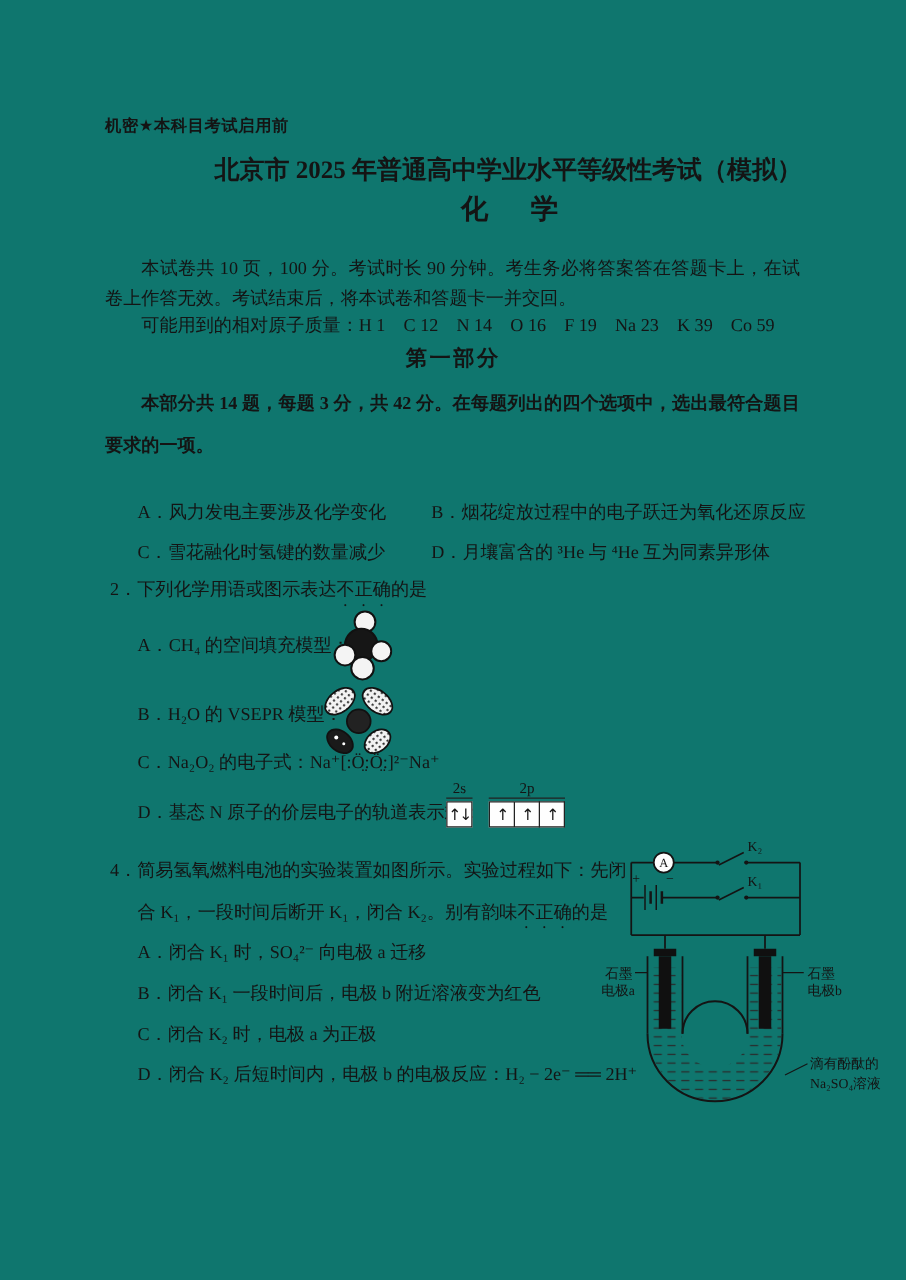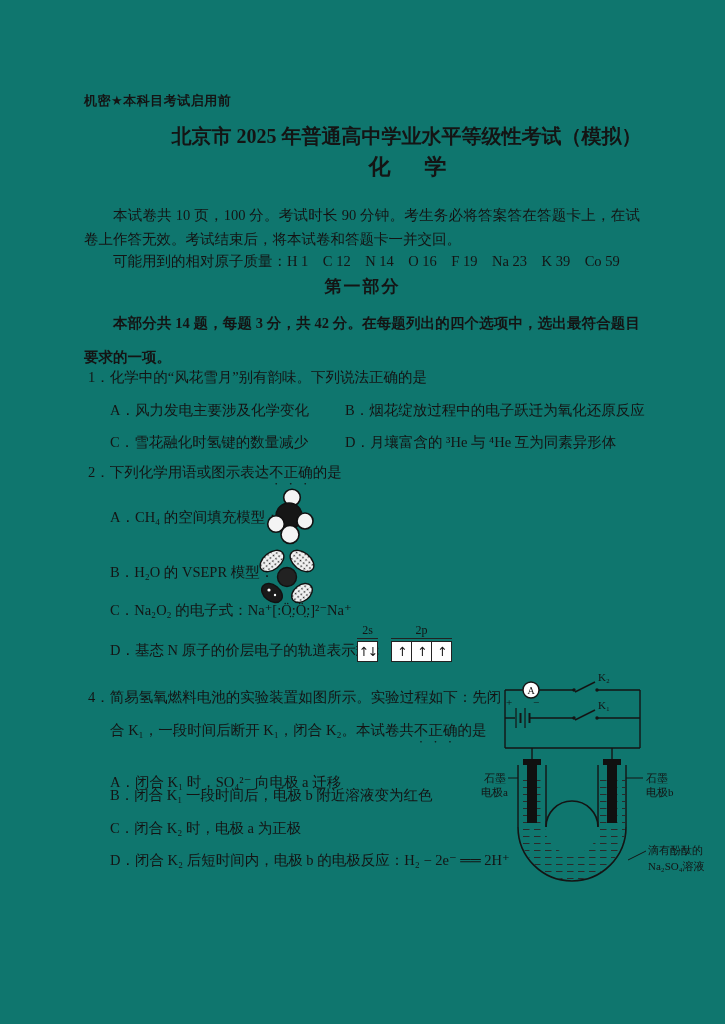--- a/index.html
+++ b/index.html
@@ -57,21 +57,20 @@
   <div class="line classification" style="left:84px;top:93px;">机密★本科目考试启用前</div>
   <div class="line title center" style="top:124px;padding-left:44px;">北京市 2025 年普通高中学业水平等级性考试（模拟）</div>
   <div class="line subject center" style="top:153px;padding-left:48px;">化　学</div>
 
   <div class="para" style="top:203px;">本试卷共 10 页，100 分。考试时长 90 分钟。考生务必将答案答在答题卡上，在试卷上作答无效。考试结束后，将本试卷和答题卡一并交回。</div>
   <div class="para" style="top:249px;">可能用到的相对原子质量：H 1　C 12　N 14　O 16　F 19　Na 23　K 39　Co 59</div>
 
   <div class="line section-title center" style="top:276px;">第一部分</div>
   <div class="para b" style="top:306px;line-height:34px;">本部分共 14 题，每题 3 分，共 42 分。在每题列出的四个选项中，选出最符合题目要求的一项。</div>
 
-  <div class="line" style="left:88px;top:368px;">1．化学中的“风花雪月”别有韵味。下列说法正确的是</div>
   <div class="line" style="left:110px;top:401px;">A．风力发电主要涉及化学变化</div>
   <div class="line" style="left:345px;top:401px;">B．烟花绽放过程中的电子跃迁为氧化还原反应</div>
   <div class="line" style="left:110px;top:433px;">C．雪花融化时氢键的数量减少</div>
   <div class="line" style="left:345px;top:433px;">D．月壤富含的 ³He 与 ⁴He 互为同素异形体</div>
 
   <div class="line" style="left:88px;top:463px;"><span>2．下列化学用语或图示表达</span><span class="emph">不正确</span><span>的是</span></div>
 
   <div class="line" style="left:110px;top:508px;">A．CH₄ 的空间填充模型：</div>
   <svg class="abs" style="left:266px;top:487px;" width="48" height="60" viewBox="0 0 48 60">
     <g stroke="#111" stroke-width="1.6">
@@ -110,23 +109,23 @@
       <div class="orb-label">2p</div>
       <div class="orb-row">
         <span class="orb-box">↑</span>
         <span class="orb-box">↑</span>
         <span class="orb-box">↑</span>
       </div>
     </div>
   </div>
 
   <div class="line" style="left:88px;top:688px;">4．简易氢氧燃料电池的实验装置如图所示。实验过程如下：先闭</div>
-  <div class="line" style="left:110px;top:721px;"><span>合 K₁，一段时间后断开 K₁，闭合 K₂。本试卷共</span><span class="emph">不正确</span><span>的是</span></div>
+  <div class="line" style="left:110px;top:721px;"><span>合 K₁，一段时间后断开 K₁，闭合 K₂。别有韵味</span><span class="emph">不正确</span><span>的是</span></div>
 
-  <div class="line" style="left:110px;top:753px;margin-top:20px;">A．闭合 K₁ 时，SO₄²⁻ 向电极 a 迁移</div>
+  <div class="line" style="left:110px;top:753px;">A．闭合 K₁ 时，SO₄²⁻ 向电极 a 迁移</div>
   <div class="line" style="left:110px;top:786px;">B．闭合 K₁ 一段时间后，电极 b 附近溶液变为红色</div>
   <div class="line" style="left:110px;top:819px;">C．闭合 K₂ 时，电极 a 为正极</div>
   <div class="line" style="left:110px;top:851px;">D．闭合 K₂ 后短时间内，电极 b 的电极反应：H₂ − 2e⁻ ══ 2H⁺</div>
 
   <svg class="abs" style="left:478px;top:672px;" width="247" height="215" viewBox="0 0 247 215">
     <g stroke="#141414" stroke-width="1.4" fill="none">
 
       <line x1="27" y1="18" x2="27" y2="76"></line>
       <line x1="162" y1="18" x2="162" y2="76"></line>
       <line x1="27" y1="76" x2="162" y2="76"></line>

